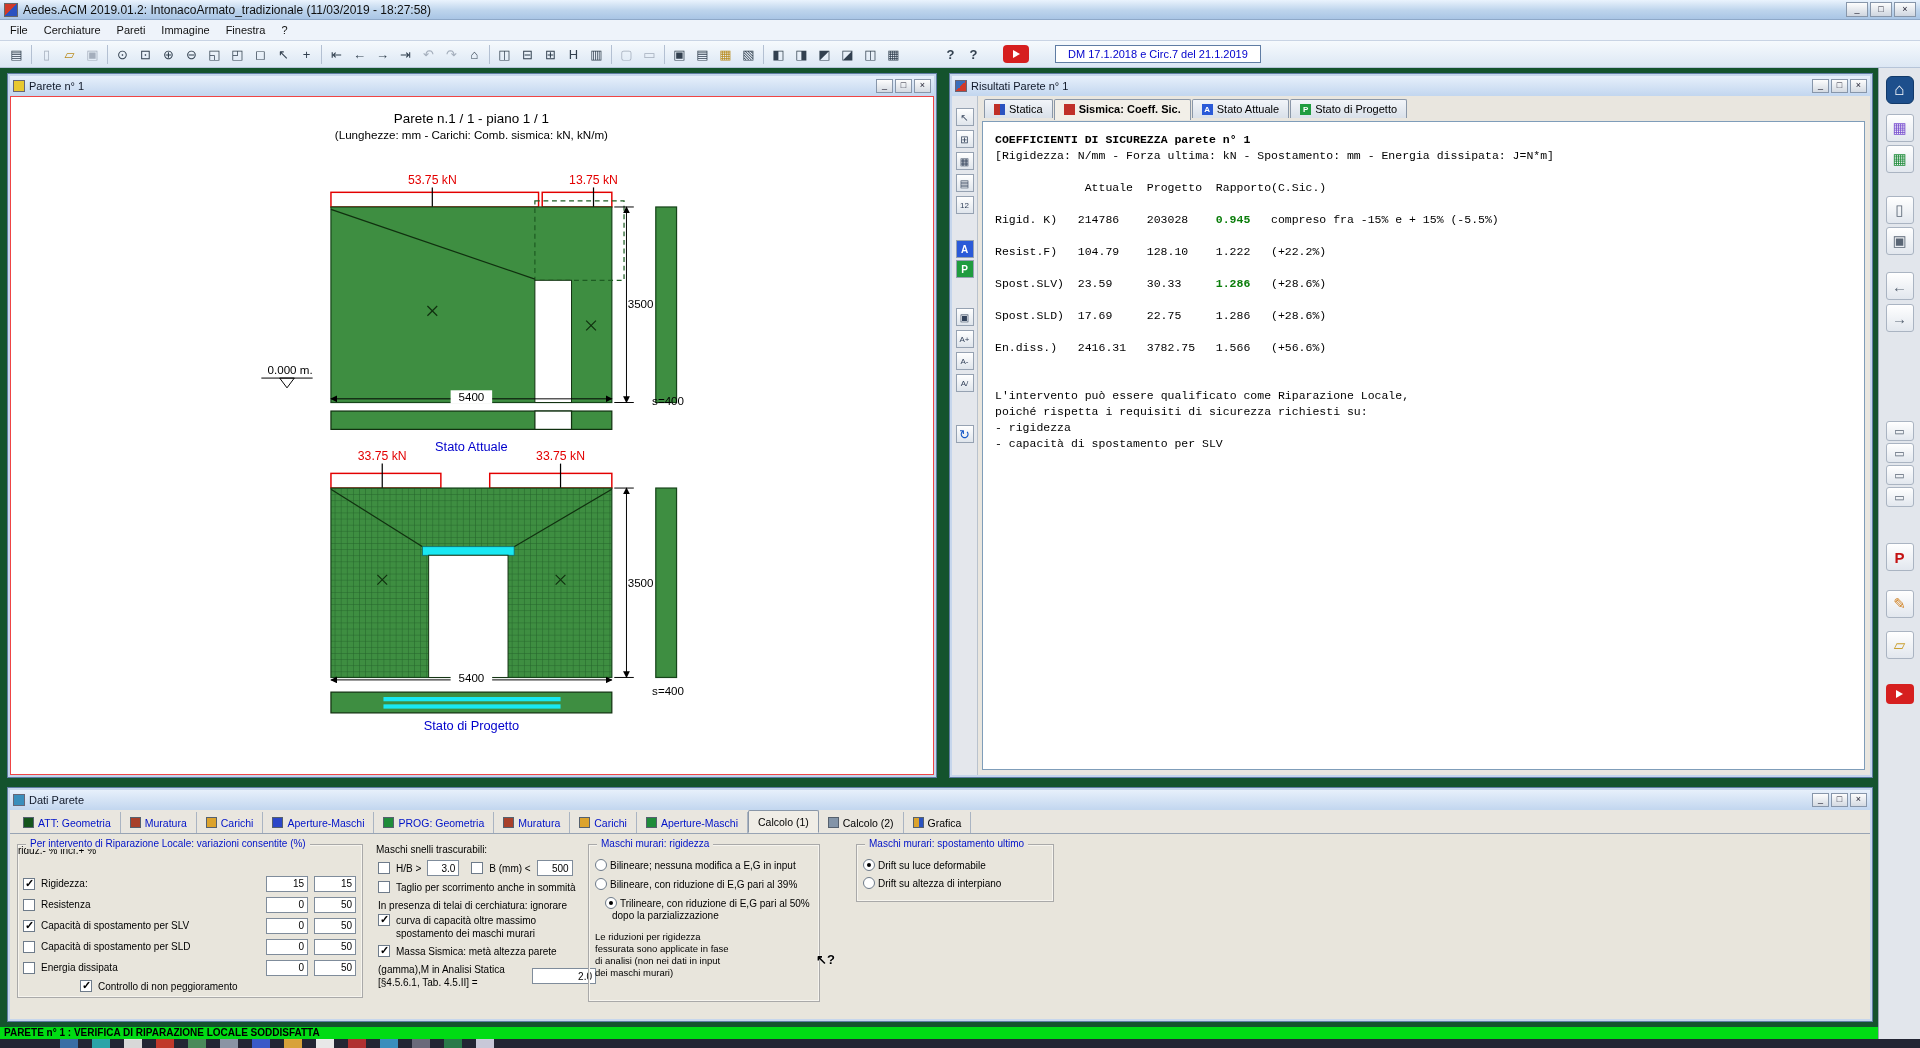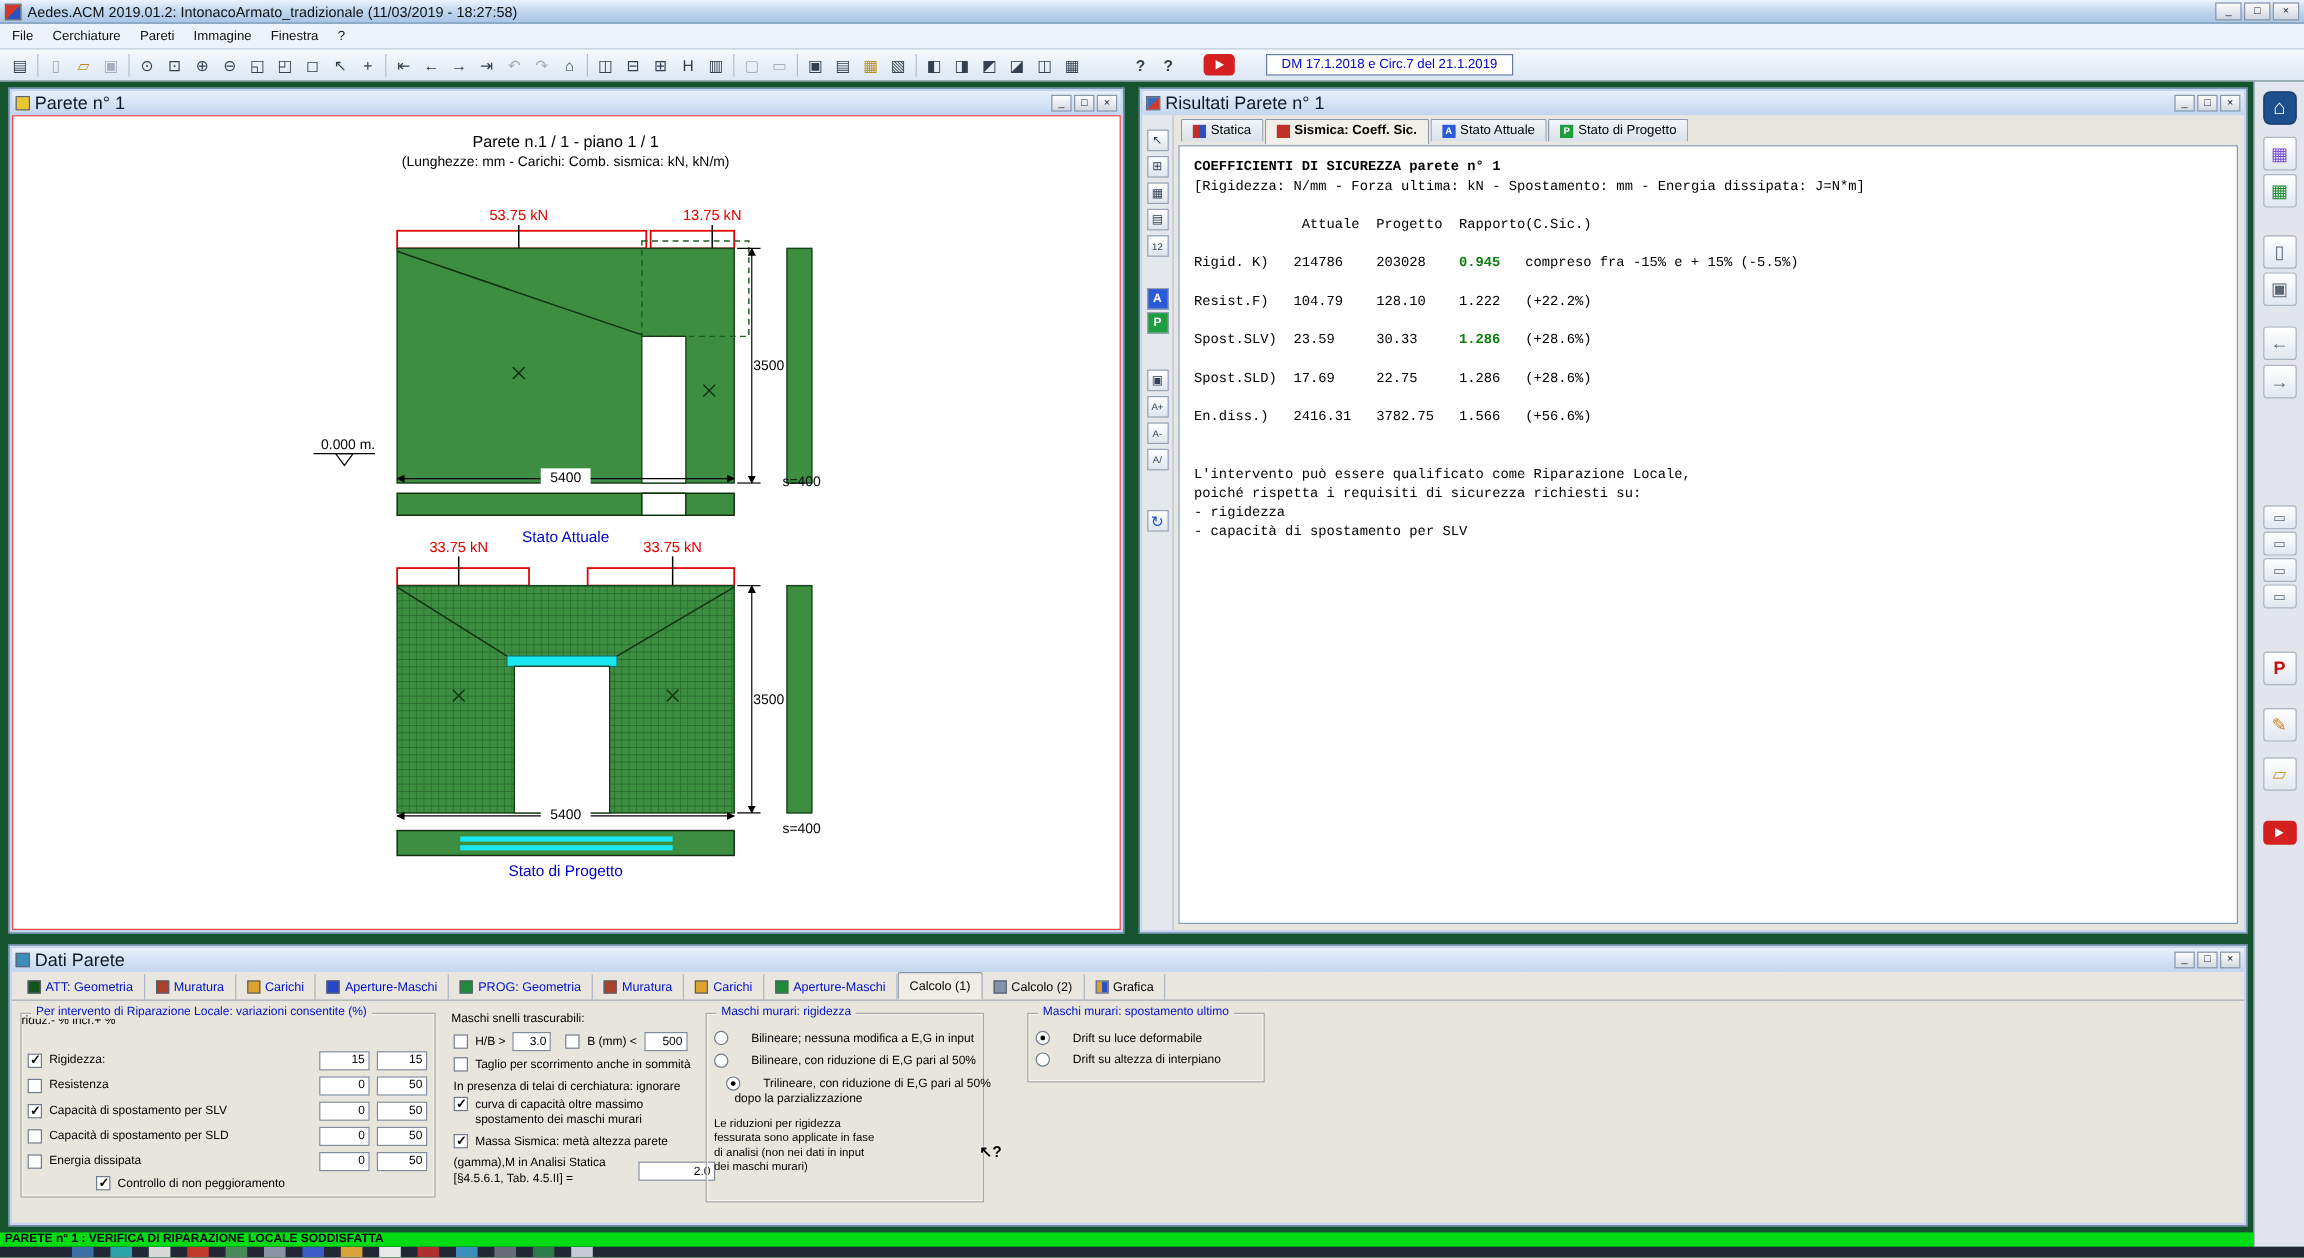--- a/index.html
+++ b/index.html
@@ -23,21 +23,21 @@
 .ytplay{width:0;height:0;border-left:7px solid #fff;border-top:4px solid transparent;border-bottom:4px solid transparent}
 .dmbox{margin-left:26px;background:#fff;border:1px solid #5f7ca3;color:#0000cc;font-size:11px;padding:2px 12px}
 
 
 .win{position:absolute;background:#c6d6ec;border:1px solid #5f7ca3;padding:2px;display:flex;flex-direction:column}
 .wtitle{height:20px;background:linear-gradient(#e7f0fb,#c2d6ef);display:flex;align-items:center;gap:4px;padding:0 3px;flex:0 0 auto}
 .wicon{width:12px;height:12px;border:1px solid #667}
 .wicon.yellow{background:#e8c830}
 .wicon.blue{background:linear-gradient(135deg,#3a6ebc 50%,#d03a2a 50%)}
 .wicon.teal{background:#3a8ebc}
-.wt{font-size:15px;color:#101828}
+.wt{font-size:11px;color:#101828}
 .wbtns{margin-left:auto;display:flex;gap:2px}
 .wbtn{width:17px;height:14px;background:linear-gradient(#fdfdfd,#d4dae2);border:1px solid #8796aa;font-size:9px;line-height:11px;text-align:center;color:#223}
 
 
 .wall-body{flex:1;background:#fff;border:1px solid #ef4444;position:relative;overflow:hidden}
 .wall-body svg{position:absolute;inset:0}
 .st{font-family:"Liberation Sans",sans-serif;font-size:11px;fill:#000}
 .st2{font-family:"Liberation Sans",sans-serif;font-size:9.5px;fill:#000}
 .redt{font-family:"Liberation Sans",sans-serif;font-size:10px;fill:#e30000}
 .cap{font-family:"Liberation Sans",sans-serif;font-size:10.5px;fill:#0000cc}
@@ -91,21 +91,21 @@
 .rb.on::after{content:"";position:absolute;left:3px;top:3px;width:4px;height:4px;border-radius:50%;background:#000}
 .inp{background:#fff;border:1px solid #7f8c9b;height:16px;font:10px "Liberation Sans",sans-serif;text-align:right;padding:0 3px}
 .frow{display:flex;align-items:center;gap:6px}
 .g1rows{position:absolute;top:28px;left:5px;right:6px}
 .g1row{display:flex;align-items:center;height:21px;gap:6px}
 .g1row .lbl{flex:1}
 .g1row .inp{width:42px}
 .g1ctrl{position:absolute;top:135px;left:62px;display:flex;align-items:center;gap:6px}
 .g2{position:absolute}
 .g2 .abs{position:absolute;white-space:nowrap}
-.g3row{display:flex;align-items:center;gap:19px;white-space:nowrap}
+.g3row{display:flex;align-items:center;gap:3px;white-space:nowrap}
 .g3note{line-height:12px;font-size:9.5px}
 .cursorq{position:absolute;font-weight:bold;font-size:13px;color:#000;text-shadow:0 0 2px #fff}
 
 
 .sidebar{position:absolute;top:68px;right:0;width:42px;height:971px;background:#e2e6ec;border-left:1px solid #9aa6b6;display:flex;flex-direction:column;align-items:center;padding-top:8px}
 .side-ic{width:28px;height:28px;display:flex;align-items:center;justify-content:center;font-size:15px;color:#5a6675;background:linear-gradient(#fff,#e2e7ee);border:1px solid #aab4c2;border-radius:3px}
 .side-ic.home{background:#1d4f8c;color:#fff;border-radius:6px;font-size:17px;border-color:#123a6a}
 .side-ic.purple{color:#7a4fd0}
 .side-ic.green{color:#1f8c3a}
 .side-ic.frame{height:20px;font-size:11px}
@@ -498,21 +498,21 @@
       </div>
 
       <div class="grp" style="left:578px;top:10px;width:232px;height:158px">
         <div class="glegend">Maschi murari: rigidezza</div>
         <div class="g3row" style="position:absolute;top:14px;left:6px">
             <span class="rb"></span>
             <span>Bilineare; nessuna modifica a E,G in input</span>
           </div>
         <div class="g3row" style="position:absolute;top:33px;left:6px">
             <span class="rb"></span>
-            <span>Bilineare, con riduzione di E,G pari al 50%</span>
+            <span>Bilineare, con riduzione di E,G pari al 39%</span>
           </div>
         <div class="g3row" style="position:absolute;top:52px;left:16px">
             <span class="rb on"></span>
             <span>Trilineare, con riduzione di E,G pari al 50%</span>
           </div>
         <div style="position:absolute;top:65px;left:23px">dopo la parzializzazione</div>
         <div class="g3note" style="position:absolute;top:86px;left:6px">
           <div>Le riduzioni per rigidezza</div>
           <div>fessurata sono applicate in fase</div>
           <div>di analisi (non nei dati in input</div>

